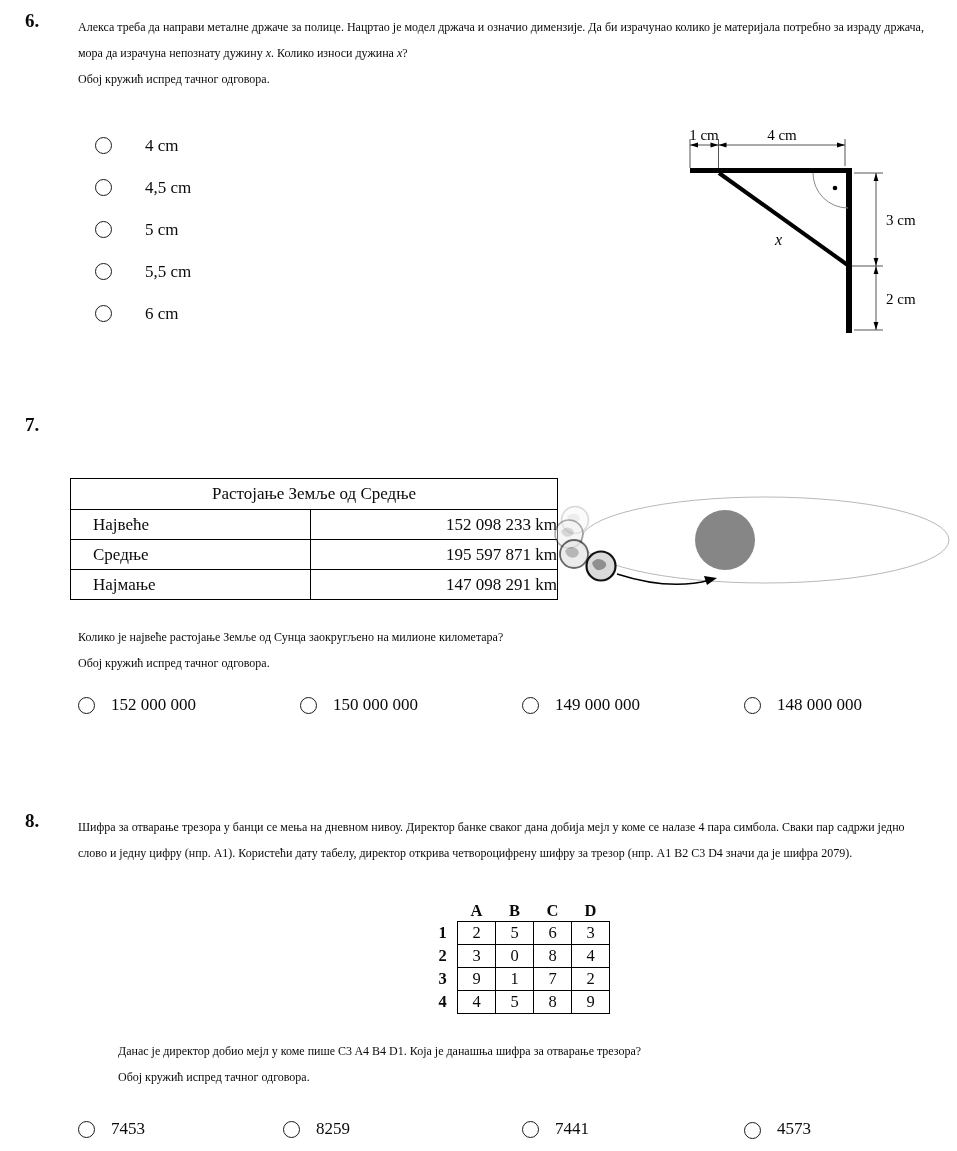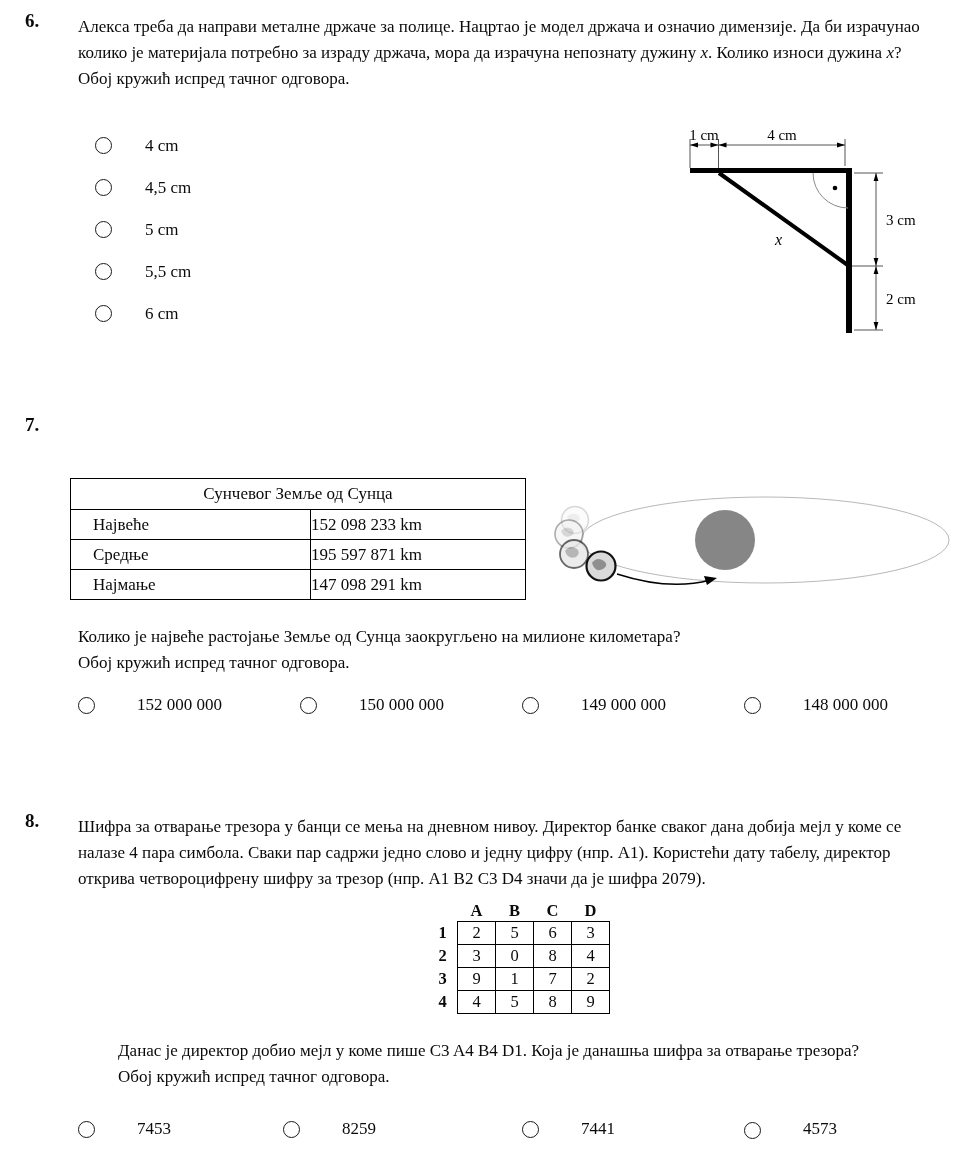--- a/index.html
+++ b/index.html
@@ -2,38 +2,38 @@
 <html><head>
 <meta charset="utf-8">
 <style>
   html,body{margin:0;padding:0;background:#fff;}
   .page{
     position:relative;width:957px;height:1151px;background:#ffffff;
     font-family:"Liberation Serif","DejaVu Serif",serif;color:#0a0a0a;
     overflow:hidden;
   }
   .qnum{position:absolute;left:25px;font-weight:bold;font-size:19px;}
-  .qbody{position:absolute;left:78px;width:856px;font-size:17px;line-height:26px;}
+  .qbody{position:absolute;left:78px;width:856px;font-size:12px;line-height:26px;}
   .qbody p{margin:0;}
   .opts-v{position:absolute;left:95px;}
   .opt-row{display:flex;align-items:center;height:17px;margin-bottom:25px;}
   .radio{
     width:15px;height:15px;border:1.3px solid #1a1a1a;border-radius:50%;
     background:#fff;flex:0 0 auto;box-sizing:content-box;
   }
   .opt-row .lbl{margin-left:33px;font-size:17px;}
   .opts-h{position:absolute;left:78px;height:20px;width:856px;}
-  .opt-group{position:absolute;top:0;display:flex;align-items:center;gap:26px;}
+  .opt-group{position:absolute;top:0;display:flex;align-items:center;}
   .opt-group .lbl{margin-left:16px;font-size:17px;white-space:nowrap;}
   
   .dist-table{position:absolute;left:70px;top:478px;border-collapse:collapse;font-size:17px;}
   .dist-table th,.dist-table td{border:1.5px solid #000;padding:0;}
   .dist-table th{font-weight:normal;text-align:center;height:30px;}
   .dist-table td.c1{width:217px;text-align:left;padding-left:22px;height:29px;}
-  .dist-table td.c2{width:214px;text-align:left;height:29px;}
+  .dist-table td.c2{width:214px;text-align:right;height:29px;padding-left:32px;}
   
   .code-grid{position:absolute;left:432px;top:901px;border-collapse:collapse;font-size:16.5px;}
   .code-grid th{border:none;font-weight:bold;padding:0;}
   .code-grid th.col{width:37px;height:20px;text-align:center;vertical-align:bottom;}
   .code-grid th.row{width:21px;text-align:center;padding-right:4px;}
   .code-grid td{border:1.4px solid #000;width:37px;height:22px;text-align:center;padding:0;}
   svg text{font-family:"Liberation Serif","DejaVu Serif",serif;}
 </style>
 </head>
 <body>
@@ -103,21 +103,21 @@
 
     <text x="95" y="127" font-size="16" font-style="italic">x</text>
   </svg>
 
   <div class="qnum" style="top:414px;">7.</div>
 
 
   <table class="dist-table">
     <tbody>
         <tr>
-      <th colspan="2">Сунчевог Земље од Сунца</th>
+      <th colspan="2">Растојање Земље од Средње</th>
     </tr>
     <tr>
       <td class="c1">Највеће</td>
       <td class="c2">152 098 233 km</td>
     </tr>
     <tr>
       <td class="c1">Средње</td>
       <td class="c2">195 597 871 km</td>
     </tr>
     <tr>

